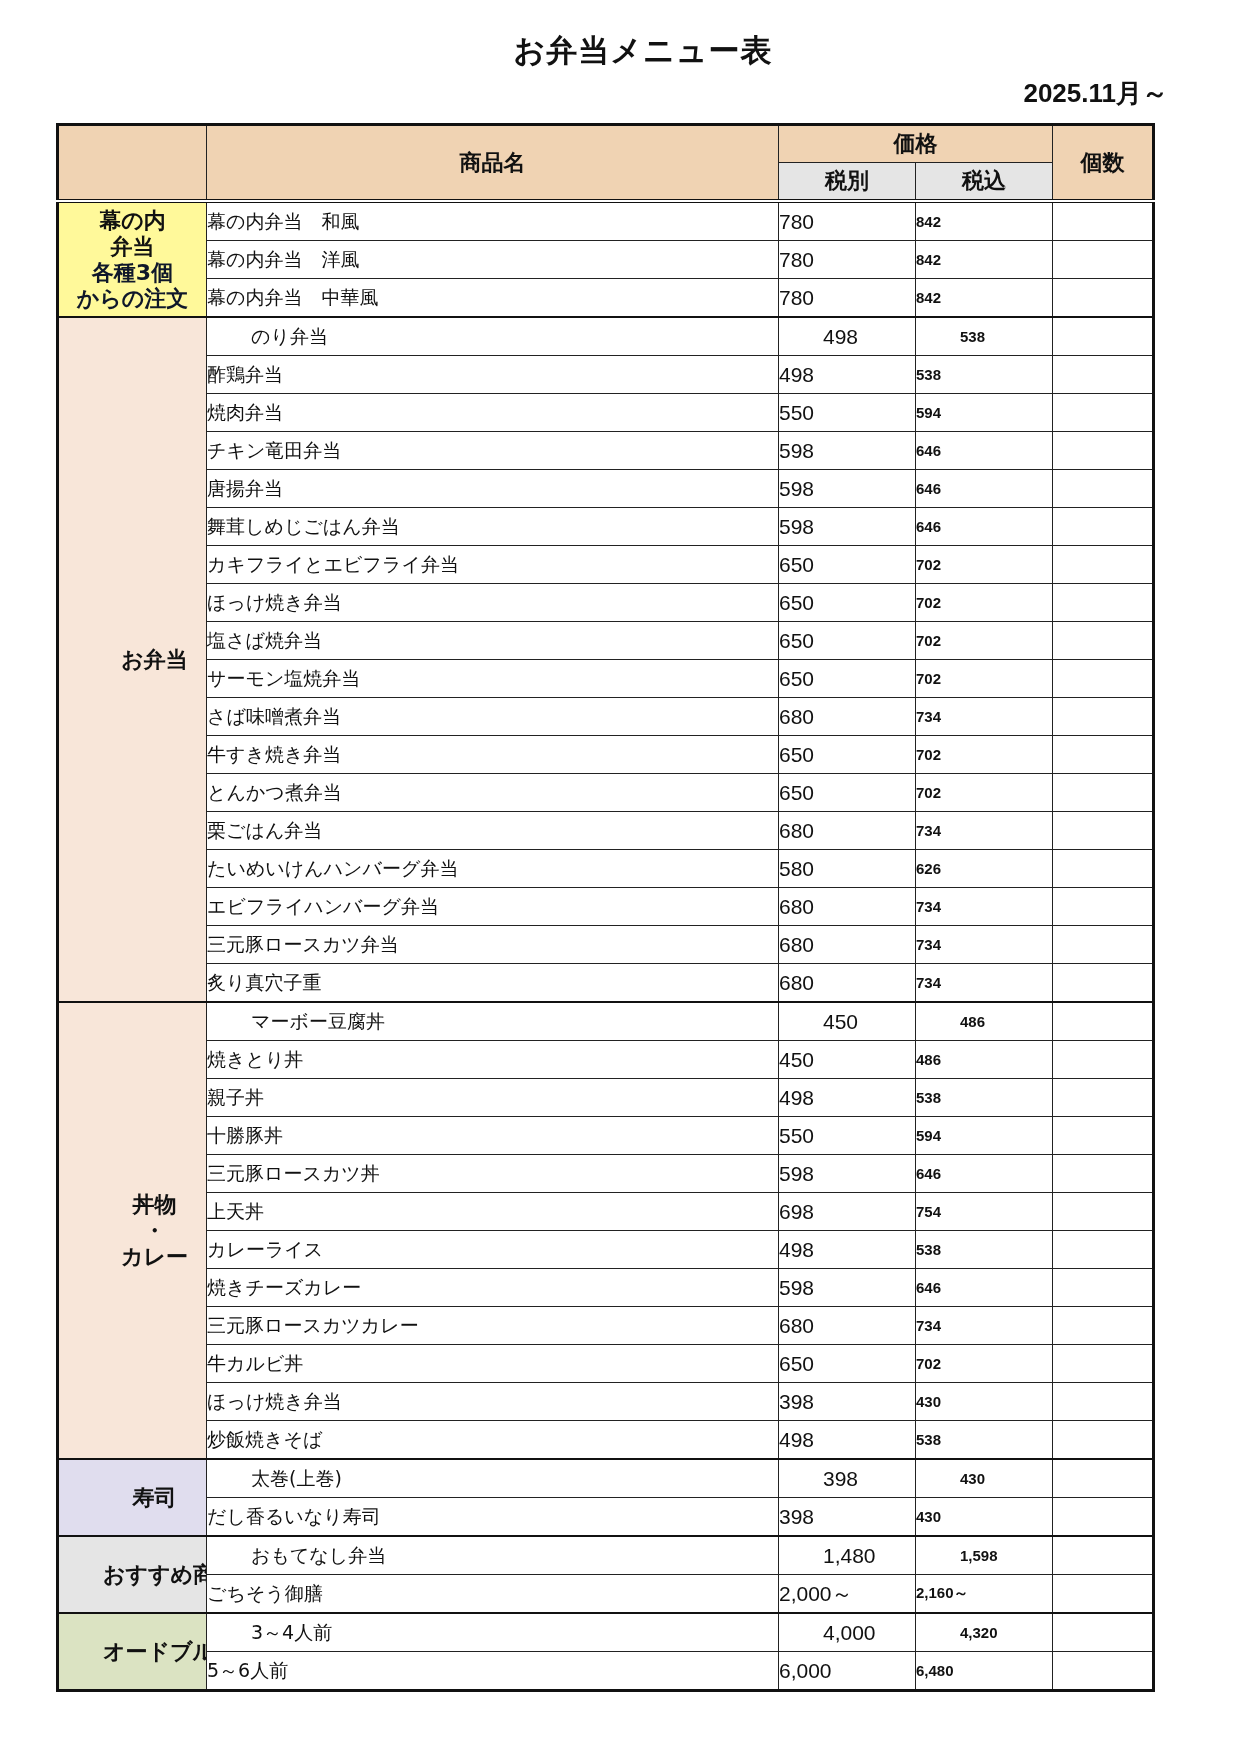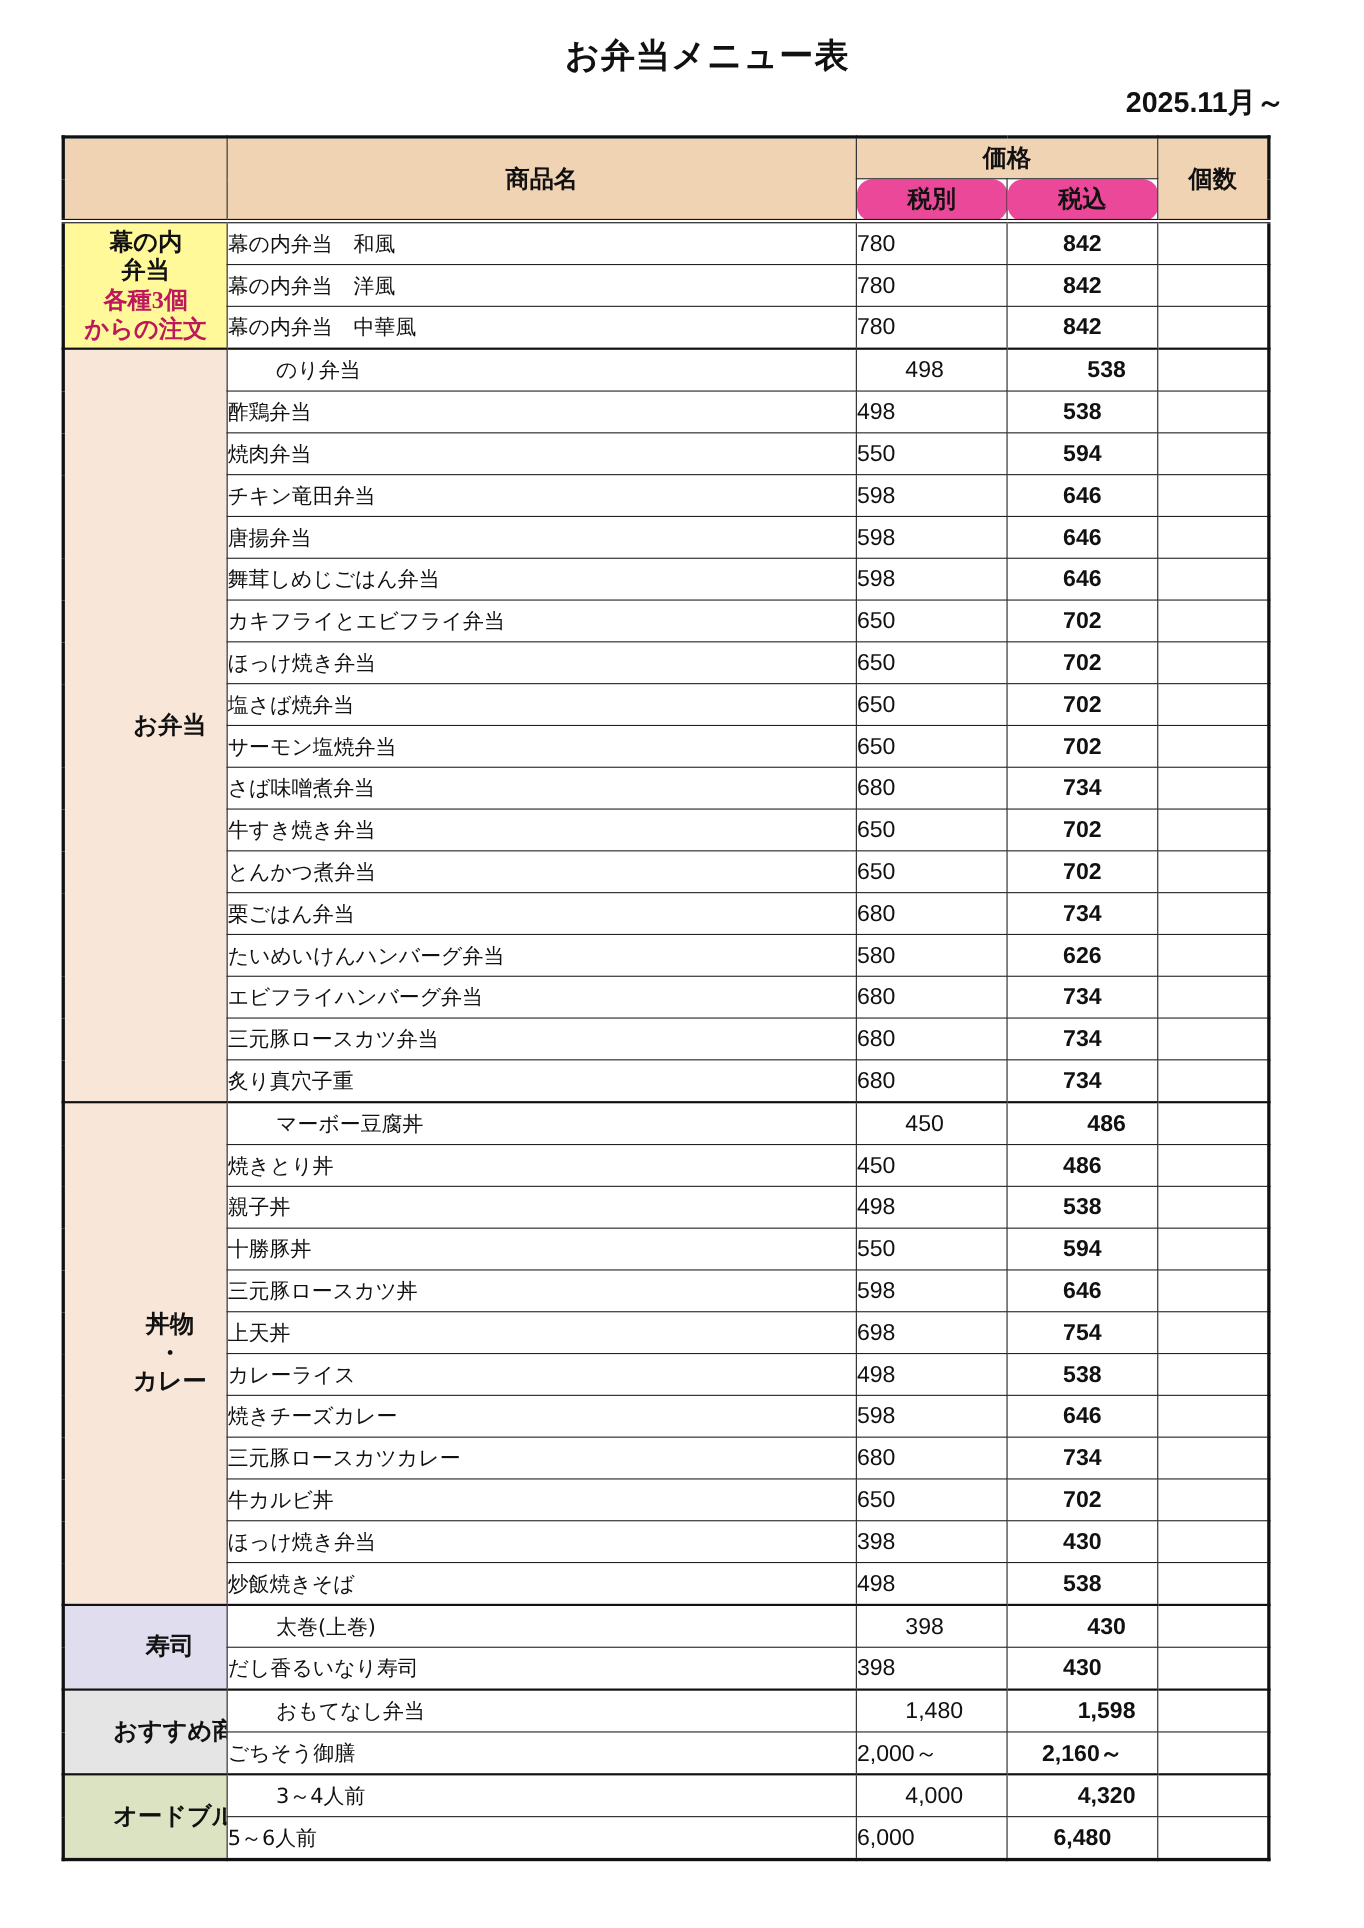--- a/index.html
+++ b/index.html
@@ -8,30 +8,30 @@
   .title { position: absolute; left: 0; width: 1240px; top: 30px; text-align: center;
            font-size: 31px; font-weight: bold; letter-spacing: 1px; padding-left: 23px; }
   .date { position: absolute; right: 72px; top: 76px; font-size: 26px; font-weight: bold;
           font-family: "Liberation Sans", "DejaVu Sans", sans-serif; }
   table.menu { position: absolute; left: 56px; top: 123px; width: 1096px;
                border-collapse: collapse; table-layout: fixed;
                border: 3px solid #111; }
   table.menu td, table.menu th { border: 1.5px solid #222; padding: 0; overflow: hidden; white-space: nowrap; }
   th { font-weight: bold; font-size: 22px; text-align: center; }
   .hdr { background: #f0d3b3; }
-  .hdr-sub { background: #ec4899; height: 36px; border-radius: 14px; }
+  .hdr-sub { background: #e5e5e5; height: 36px; }
   .hdr-top { height: 38px; }
   tr.body-row td { height: 37px; }
   tr.first-body td { border-top: 4px double #111; }
   tr.section-start td { border-top: 2.5px solid #111; padding-left: 44px; }
   td.cat { text-align: center; font-weight: bold; font-size: 22px; line-height: 26px; white-space: normal; }
-  td.cat .red { color: #be185d; font-family: Liberation Serif, serif; }
+  td.cat .red { color: #0f172a; }
   td.name { padding-left: 6px; font-size: 19px; text-align: left; }
   td.p1 { text-align: left; font-size: 21px; font-family: "Liberation Sans", "DejaVu Sans", sans-serif; }
-  td.p2 { text-align: center; font-size: 21px; font-weight: bold; font-family: "Liberation Sans", "DejaVu Sans", sans-serif; margin-top: 32px; }
+  td.p2 { text-align: left; font-size: 15px; font-weight: bold; font-family: "Liberation Sans", "DejaVu Sans", sans-serif; margin-top: 32px; }
   td.qty { background: #fff; }
   .cat-makunouchi { background: #fff99a; }
   .cat-bento { background: #f8e6d9; }
   .cat-don { background: #f8e6d9; }
   .cat-sushi { background: #e0ddee; }
   .cat-osusume { background: #e5e5e5; margin-top: 45px; }
   .cat-hors { background: #dbe3c2; }
 </style>
 </head>
 <body>

